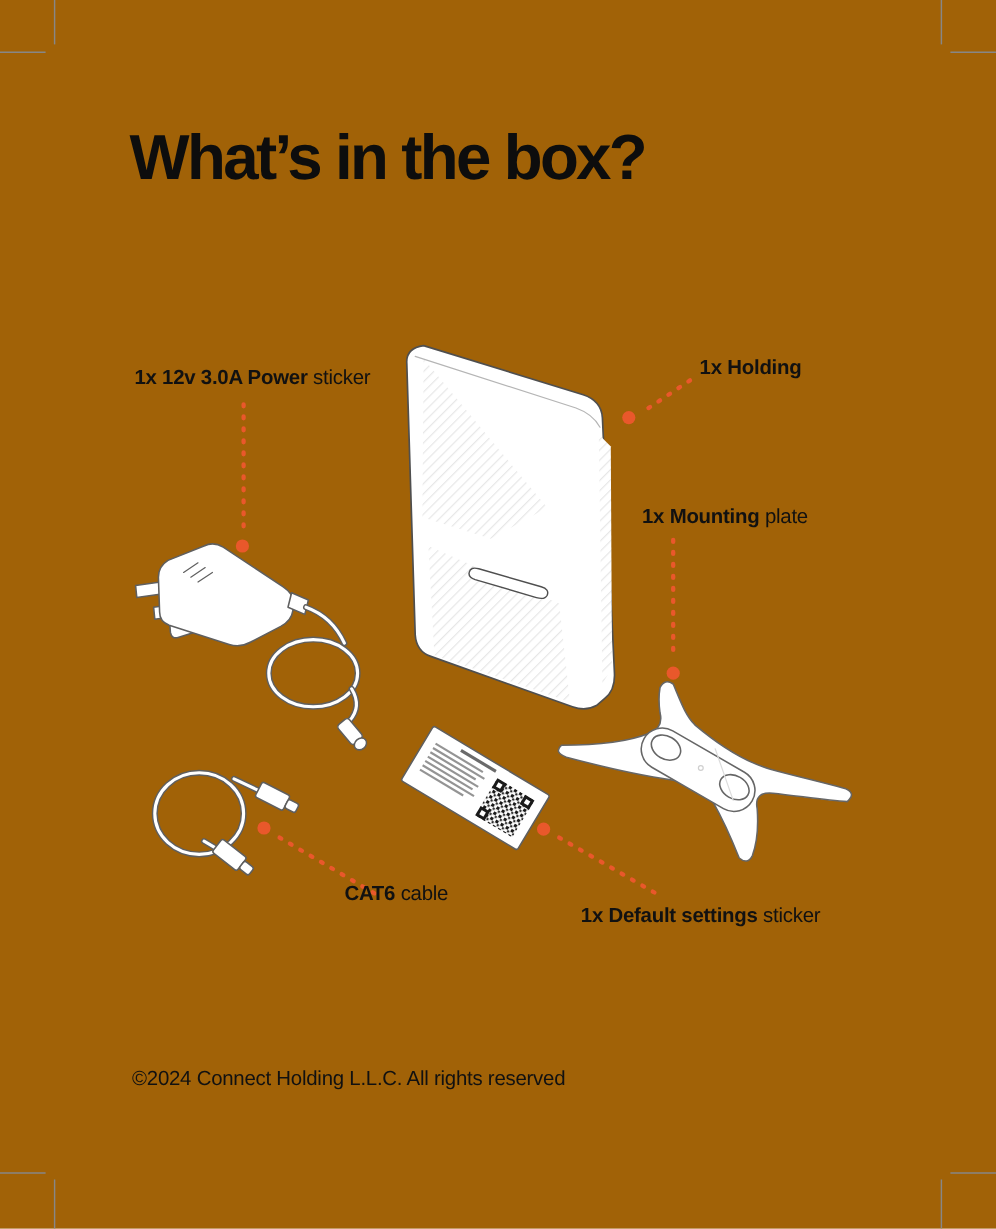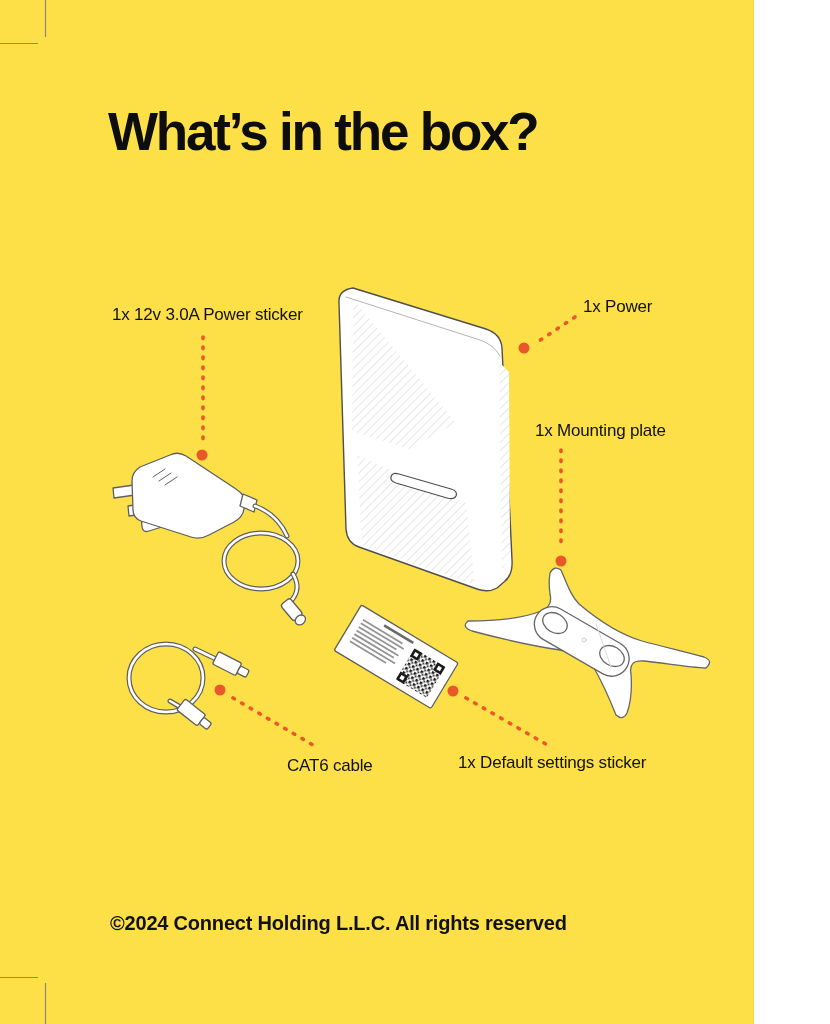--- a/index.html
+++ b/index.html
@@ -1,39 +1,39 @@
 <!DOCTYPE html>
 <html><head>
 <meta charset="utf-8">
 <style>
   html,body{margin:0;padding:0;background:#ffffff;}
   .page{
     position:relative;
-    width:754px;height:1024px;
-    background:#fde047;
+    width:830px;height:1024px;
+    background:#a16207;
     overflow:hidden;
     font-family:"Liberation Sans", sans-serif;
     color:#111111;
   }
   .art{position:absolute;left:0;top:0;}
   .title{
     position:absolute;left:108px;top:104px;margin:0;
     font-size:53px;line-height:1.05;font-weight:800;
     letter-spacing:-2.2px;color:#0d0d0d;white-space:nowrap;
   }
   .label{
     position:absolute;
     font-size:17px;line-height:20px;letter-spacing:-0.2px;
     white-space:nowrap;color:#111111;
   }
-  .label b{font-weight:400;}
+  .label b{font-weight:700;}
   .footer{
     position:absolute;left:110px;top:889px;
-    font-size:20px;font-weight:700;letter-spacing:-0.2px;
-    white-space:nowrap;color:#111111;margin-top:23px;
+    font-size:17px;font-weight:400;letter-spacing:-0.2px;
+    white-space:nowrap;color:#111111;
   }
 </style>
 </head>
 <body>
 
 <div class="page">
 
   <svg class="art" width="830" height="1024" viewBox="0 0 830 1024">
     <defs>
       <pattern id="hatch" width="6" height="6" patternUnits="userSpaceOnUse" patternTransform="rotate(45)">
@@ -169,23 +169,23 @@
         <circle cx="220" cy="690" r="5.5"></circle>
         <circle cx="453" cy="691" r="5.5"></circle>
       </g>
     </g>
   </svg>
 
   <h1 class="title">What’s in the box?</h1>
 
   <div class="label" style="left:112px;top:305px;"><b>1x 12v 3.0A Power</b><span> sticker</span></div>
 
-  <div class="label" style="left:583px;top:297px;"><b>1x Power</b><span></span></div>
+  <div class="label" style="left:583px;top:297px;"><b>1x Holding</b><span></span></div>
 
   <div class="label" style="left:535px;top:421px;"><b>1x Mounting</b><span> plate</span></div>
 
-  <div class="label" style="left:287px;top:756px;"><b>CAT6</b><span> cable</span></div>
+  <div class="label" style="left:287px;top:735px;"><b>CAT6</b><span> cable</span></div>
 
-  <div class="label" style="left:458px;top:753px;"><b>1x Default settings</b><span> sticker</span></div>
+  <div class="label" style="left:484px;top:753px;"><b>1x Default settings</b><span> sticker</span></div>
 
   <div class="footer">©2024 Connect Holding L.L.C. All rights reserved</div>
 
 </div>
 
 </body></html>

